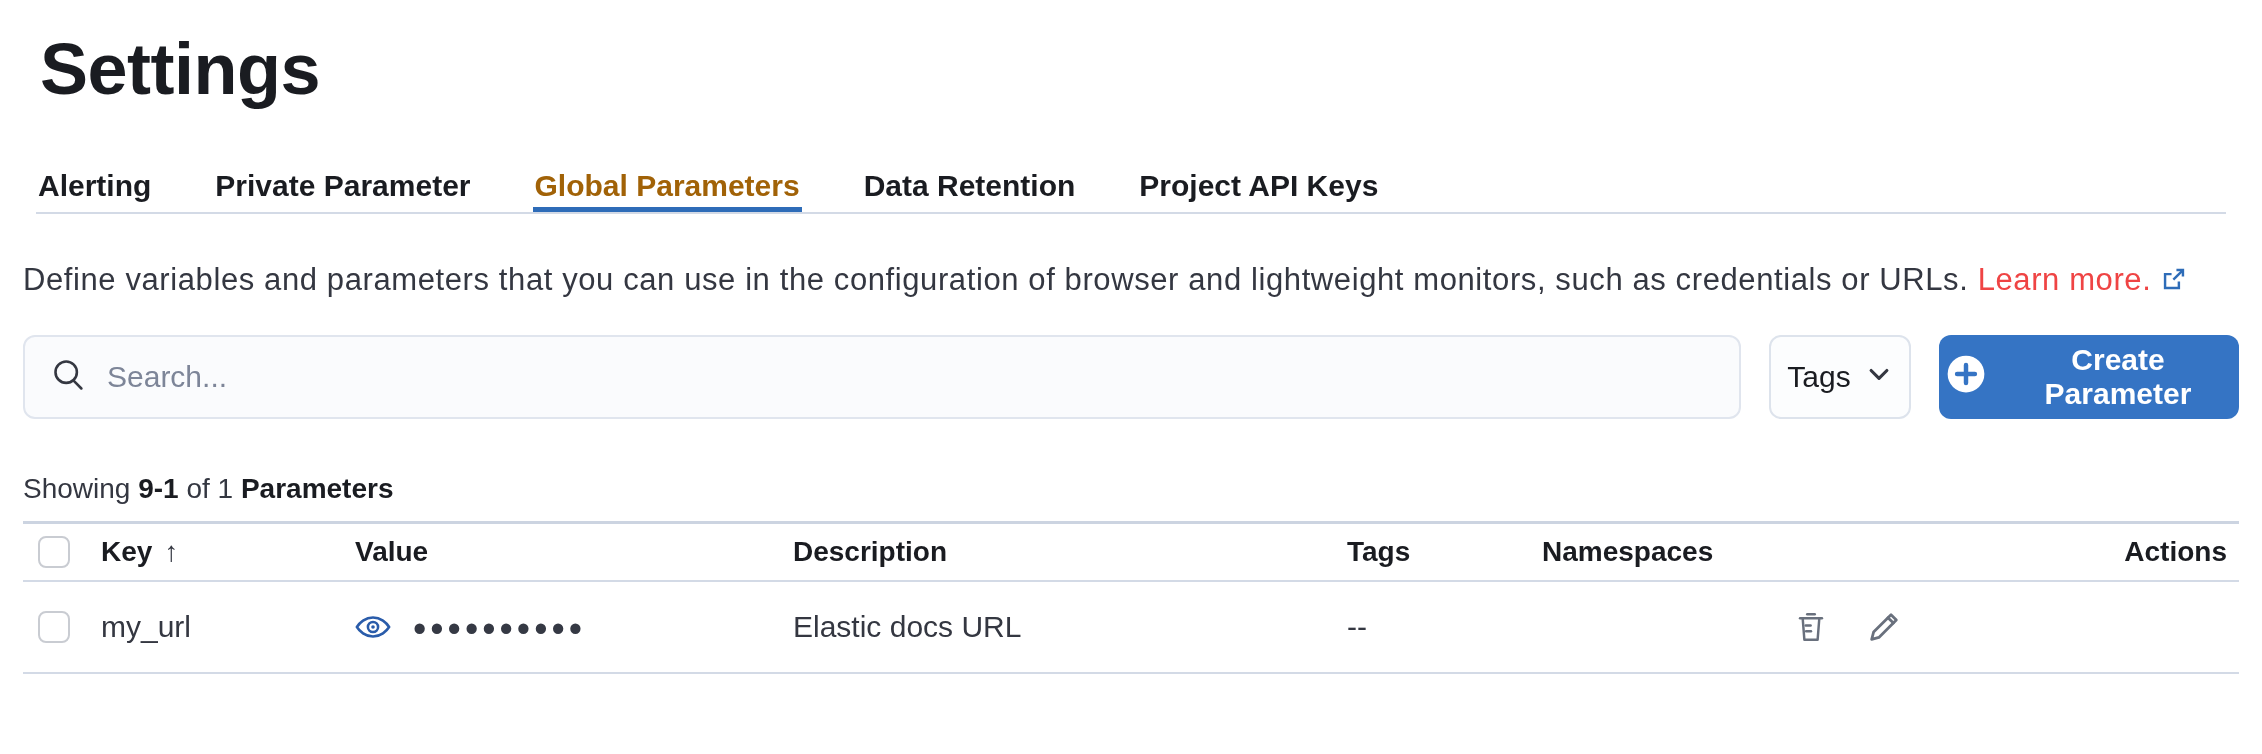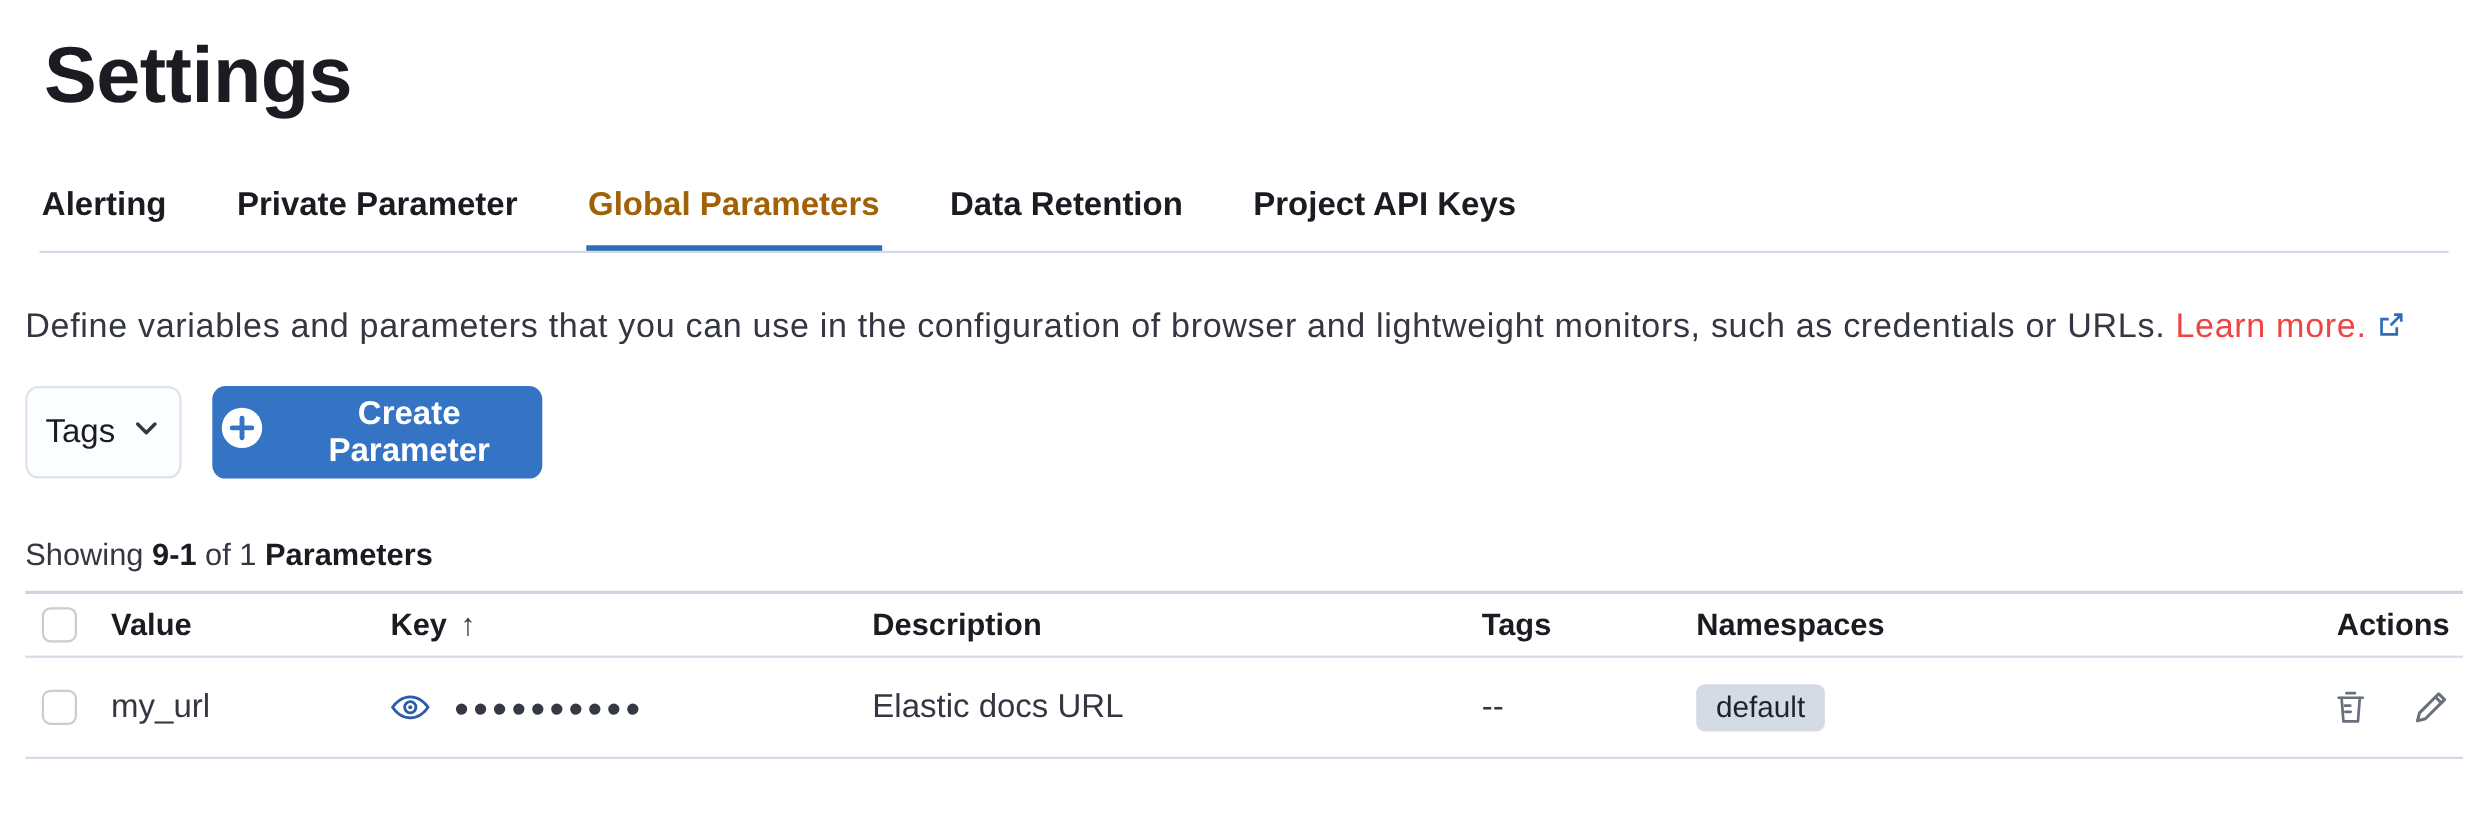--- a/index.html
+++ b/index.html
@@ -26,21 +26,21 @@
   .tabs {
     display: flex;
     gap: 60px;
     margin: 44px 36px 0 36px;
     border-bottom: 2px solid #d3dae6;
   }
   .tab {
     font-size: 30px;
     font-weight: 700;
     color: #1a1c21;
-    padding: 14px 2px 20px 2px;
+    padding: 14px 2px 4px 2px;
     border-bottom: 5px solid transparent;
     cursor: pointer;
     white-space: nowrap;
   }
   .tab.active {
     color: #a16207;
     border-bottom-color: #2e6cb8;
   }
 
   
@@ -190,20 +190,27 @@
 
 <p class="description"><span>Define variables and parameters that you can use in the configuration of browser and lightweight monitors, such as credentials or URLs.</span>
   <a><span>Learn more.</span><span class="ext-icon"><svg width="26" height="26" viewBox="0 0 16 16" fill="none" stroke="#2e6cb8" stroke-width="1.5">
           <path d="M9.5 2.5H13.5V6.5"></path>
           <path d="M13.2 2.8L7.6 8.4"></path>
           <path d="M11 9.5V13.5H2.5V5H6.5"></path>
         </svg></span></a>
 </p>
 
 <div class="controls">
+  <div class="search-box">
+    <span><svg width="36" height="36" viewBox="0 0 32 32">
+          <circle cx="13.5" cy="13.5" r="9.5" fill="none" stroke="#343741" stroke-width="2.3"></circle>
+          <line x1="20.5" y1="21.5" x2="27" y2="28" stroke="#343741" stroke-width="2.3" stroke-linecap="round"></line>
+        </svg></span>
+    <input type="text" placeholder="Search..." style="">
+  </div>
   <div class="filter-btn">
     <span>Tags</span>
     <span><svg width="28" height="28" viewBox="0 0 16 16" fill="none" stroke="#343741" stroke-width="1.8" stroke-linecap="round" stroke-linejoin="round">
           <path d="M3.5 6l4.5 4.5L12.5 6"></path>
         </svg></span>
   </div>
   <button class="create-btn">
     <span><svg width="42" height="42" viewBox="0 0 16 16">
           <circle cx="8" cy="8" r="7" fill="#ffffff"></circle>
           <path d="M8 4.6v6.8M4.6 8h6.8" stroke="#3574c4" stroke-width="1.7" stroke-linecap="round"></path>
@@ -217,25 +224,25 @@
   <b>9-1</b>
   <span>of 1</span>
   <b>Parameters</b>
 </div>
 
 <div class="table">
   <div class="trow thead">
     <div class="cell check">
         <span class="checkbox"></span>
       </div>
-    <div class="cell">Value</div>
     <div class="cell">
         <span>Key</span>
         <span class="sort-arrow">↑</span>
       </div>
+    <div class="cell">Value</div>
     <div class="cell">Description</div>
     <div class="cell">Tags</div>
     <div class="cell">Namespaces</div>
     <div class="cell actions">Actions</div>
   </div>
 
   <div class="trow tbody-row">
     <div class="cell check">
         <span class="checkbox"></span>
       </div>
@@ -245,23 +252,20 @@
           <svg width="36" height="26" viewBox="0 0 34 22">
             <path d="M17 2C9.8 2 4.2 7 1.8 11 4.2 15 9.8 20 17 20s12.8-5 15.2-9C29.8 7 24.2 2 17 2z" fill="none" stroke="#2a5caa" stroke-width="2.4"></path>
             <circle cx="17" cy="11" r="4.8" fill="none" stroke="#2a5caa" stroke-width="2.4"></circle>
             <circle cx="17" cy="11" r="1.7" fill="#2a5caa"></circle>
           </svg>
         </span>
       <span class="masked-dots">••••••••••</span>
     </div>
     <div class="cell">Elastic docs URL</div>
     <div class="cell">--</div>
-    <div class="cell">
-        <span class="badge">default</span>
-      </div>
     <div class="cell actions">
       <span class="icon-btn">
           <svg width="32" height="34" viewBox="0 0 16 18" fill="none" stroke="#69707d" stroke-width="1.3" stroke-linecap="round" stroke-linejoin="round">
             <path d="M6 2.2h4"></path>
             <path d="M2.2 4.4h11.6"></path>
             <path d="M3.6 4.4l0.9 11.4h7l0.9-11.4"></path>
             <path d="M5.2 8.2h2.6"></path>
             <path d="M5.4 11.2h2.6"></path>
           </svg>
         </span>

